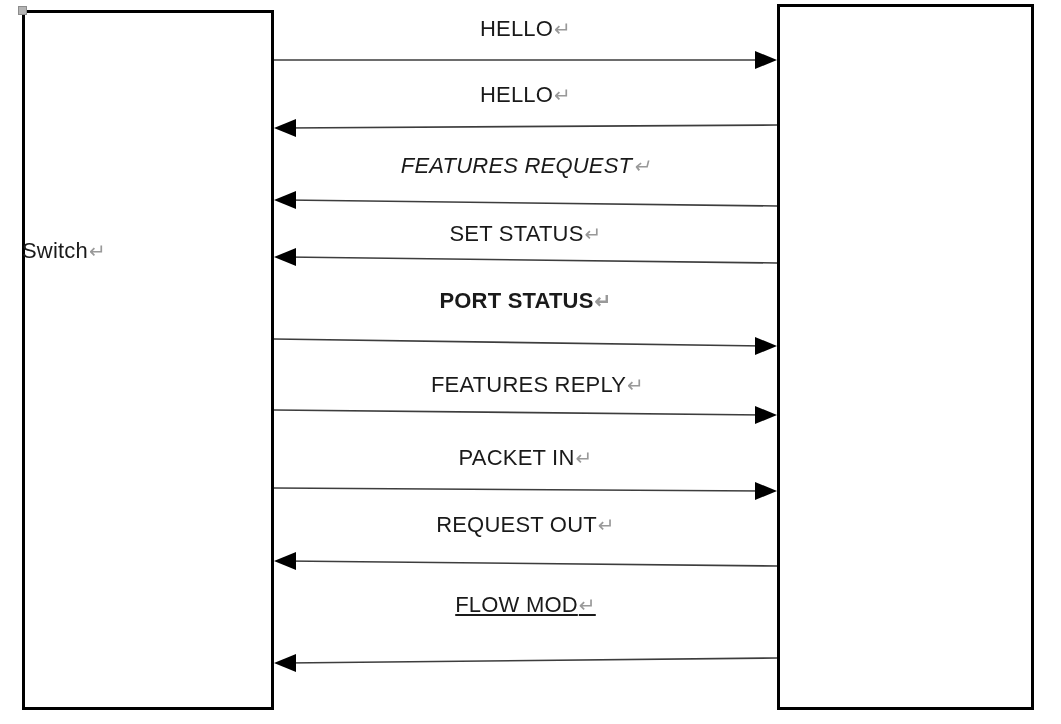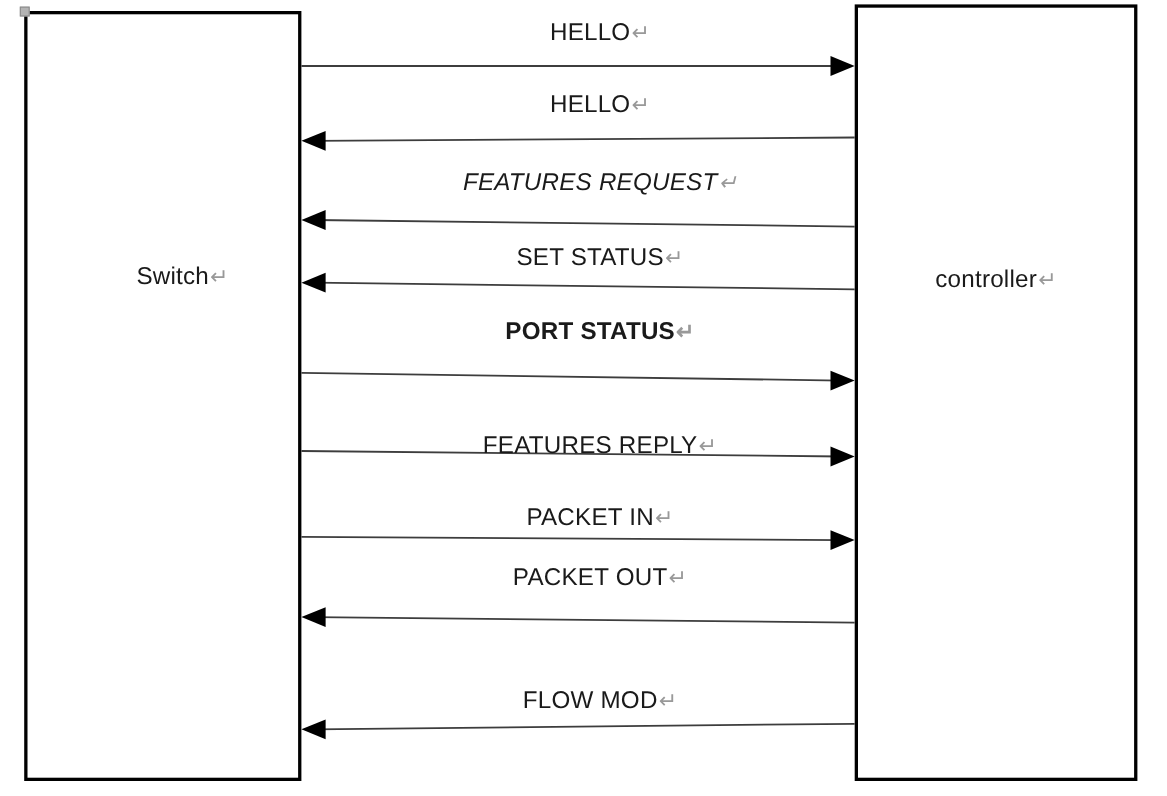--- a/index.html
+++ b/index.html
@@ -23,37 +23,36 @@
   }
   #switch-box  { left: 22px;  top: 10px; width: 252px; height: 700px; }
   #controller-box { left: 777px; top: 4px;  width: 257px; height: 706px; }
   .lifeline-label {
     position: absolute;
     font-size: 22px;
     color: #1a1a1a;
     white-space: nowrap;
     letter-spacing: 0.2px;
   }
-  #switch-label { left: 22px; top: 238px; width: 288px; text-align: center; }
+  #switch-label { left: 22px; top: 238px; width: 288px; }
   #controller-label { left: 777px; top: 241px; width: 257px; text-align: center; }
   .pilcrow {
     color: #999999;
     font-size: 20px;
     padding-left: 1px;
   }
   .msg-label {
     position: absolute;
     font-size: 22px;
     color: #1a1a1a;
     white-space: nowrap;
     text-align: center;
     left: 274px;
     width: 503px;
     letter-spacing: 0.2px;
-    padding-left: 20px;
   }
   #arrow-layer {
     position: absolute;
     left: 0; top: 0;
     width: 1061px;
     height: 724px;
     pointer-events: none;
   }
   .corner-handle {
     position: absolute;
@@ -70,21 +69,20 @@
 
 <div id="canvas">
 
   <div class="lifeline-box" id="switch-box"></div>
   <div class="lifeline-box" id="controller-box"></div>
 
   <div class="corner-handle"></div>
 
   <div class="lifeline-label" id="switch-label"><span>Switch</span><span class="pilcrow">↵</span></div>
 
-  <div class="lifeline-label" id="controller-label"><span>controller</span><span class="pilcrow">↵</span></div>
 
   <svg id="arrow-layer" viewBox="0 0 1061 724">
       <line x1="274" y1="60" x2="764.9" y2="60" stroke="#3d3d3d" stroke-width="1.6"></line>
       <polygon points="777,60 755,51 755,69" fill="#000000"></polygon>
       <line x1="777" y1="125" x2="286.1" y2="128" stroke="#3d3d3d" stroke-width="1.6"></line>
       <polygon points="274,128 296,119 296,137" fill="#000000"></polygon>
       <line x1="777" y1="206" x2="286.1" y2="200" stroke="#3d3d3d" stroke-width="1.6"></line>
       <polygon points="274,200 296,191 296,209" fill="#000000"></polygon>
       <line x1="777" y1="263" x2="286.1" y2="257" stroke="#3d3d3d" stroke-width="1.6"></line>
       <polygon points="274,257 296,248 296,266" fill="#000000"></polygon>
@@ -99,19 +97,19 @@
       <line x1="777" y1="658" x2="286.1" y2="663" stroke="#3d3d3d" stroke-width="1.6"></line>
       <polygon points="274,663 296,654 296,672" fill="#000000"></polygon>
     </svg>
 
   <div id="msg-labels">
       <div class="msg-label" style="top: 16px;"><span>HELLO</span><span class="pilcrow">↵</span></div>
       <div class="msg-label" style="top: 82px;"><span>HELLO</span><span class="pilcrow">↵</span></div>
       <div class="msg-label" style="top: 153px; font-style: italic;"><span>FEATURES REQUEST</span><span class="pilcrow">↵</span></div>
       <div class="msg-label" style="top: 221px;"><span>SET STATUS</span><span class="pilcrow">↵</span></div>
       <div class="msg-label" style="top: 288px; font-weight: bold;"><span>PORT STATUS</span><span class="pilcrow">↵</span></div>
-      <div class="msg-label" style="top: 392px;"><span>FEATURES REPLY</span><span class="pilcrow">↵</span></div>
-      <div class="msg-label" style="top: 445px; margin-top: 12px;"><span>PACKET IN</span><span class="pilcrow">↵</span></div>
-      <div class="msg-label" style="top: 512px;"><span>PACKET OUT</span><span class="pilcrow">↵</span></div>
-      <div class="msg-label" style="top: 624px;"><span>FLOW MOD</span><span class="pilcrow">↵</span></div>
+      <div class="msg-label" style="top: 372px; margin-left: 12px;"><span>FEATURES REPLY</span><span class="pilcrow">↵</span></div>
+      <div class="msg-label" style="top: 445px;"><span>PACKET IN</span><span class="pilcrow">↵</span></div>
+      <div class="msg-label" style="top: 512px;"><span>REQUEST OUT</span><span class="pilcrow">↵</span></div>
+      <div class="msg-label" style="top: 592px; text-decoration: underline;"><span>FLOW MOD</span><span class="pilcrow">↵</span></div>
     </div>
 
 </div>
 
 </body></html>

